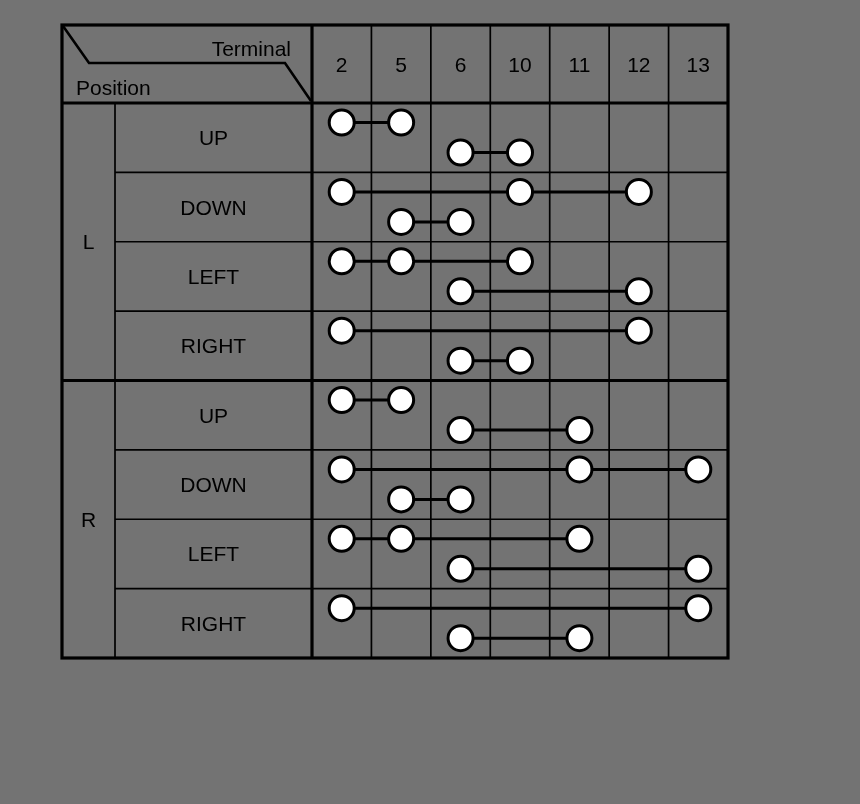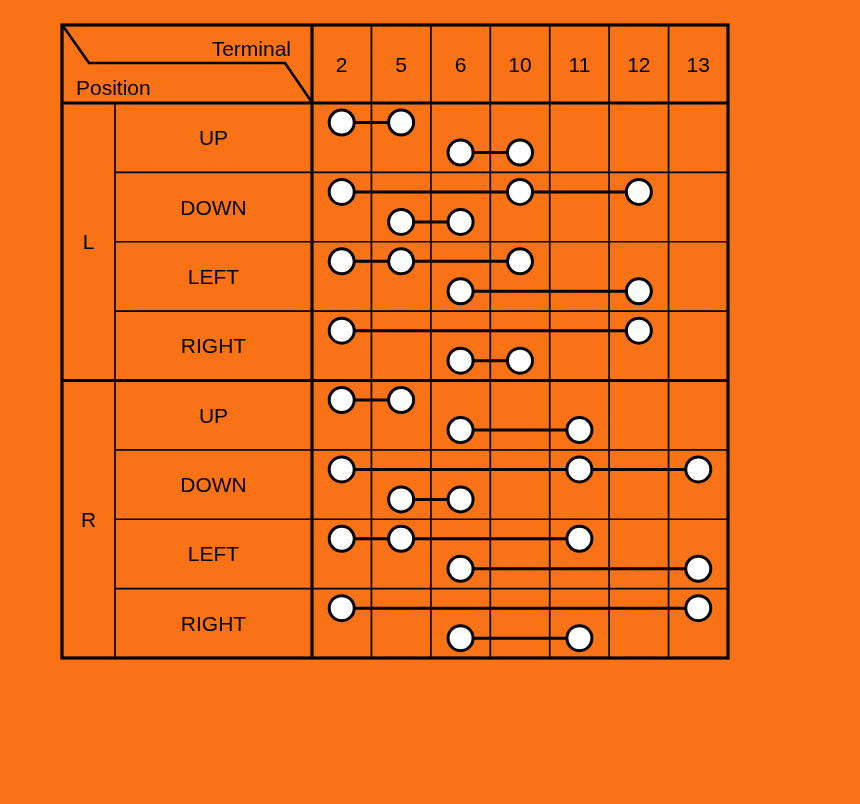--- a/index.html
+++ b/index.html
@@ -7,21 +7,21 @@
     padding: 0;
     background: #ffffff;
     width: 860px;
     height: 804px;
     font-family: "Liberation Sans", sans-serif;
   }
   #stage {
     position: relative;
     width: 860px;
     height: 804px;
-    background: #f97316;
+    background: #737373;
     overflow: hidden;
   }
   svg { display: block; }
   .lbl {
     font-family: "Liberation Sans", sans-serif;
     font-size: 21px;
     fill: #000000;
   }
 </style>
 </head>

